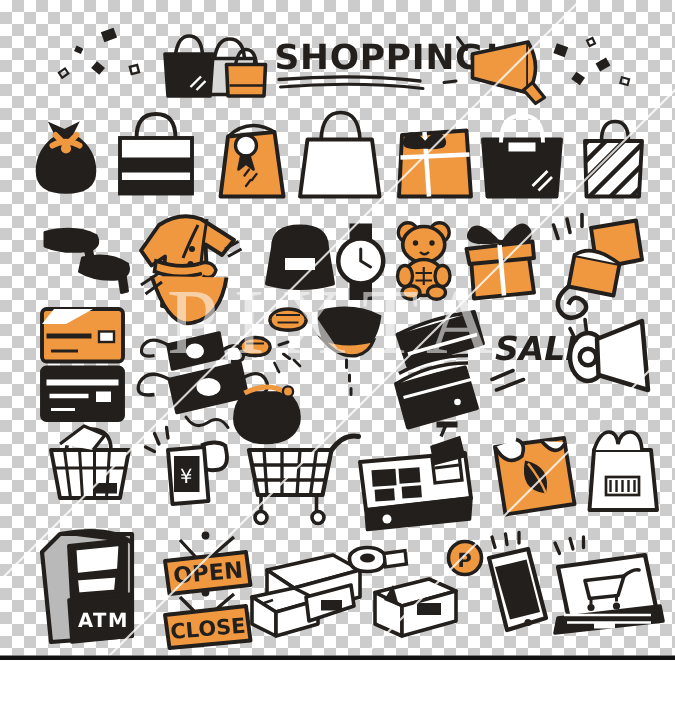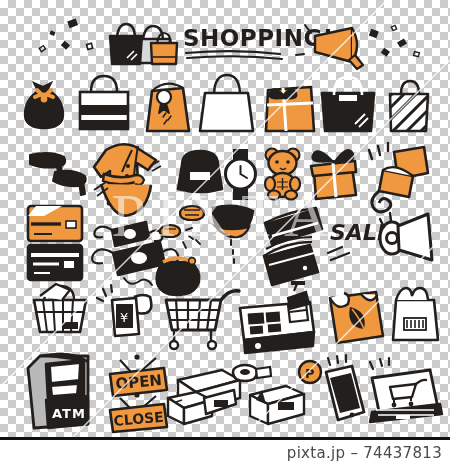--- a/index.html
+++ b/index.html
@@ -447,16 +447,13 @@
 
   <svg id="wmlines" viewBox="0 0 450 437">
     <path d="M-50 437 L437 -50" stroke="rgba(255,255,255,0.8)" stroke-width="1.4" fill="none"></path>
     <path d="M-50 560 L560 -50" stroke="rgba(255,255,255,0.8)" stroke-width="1.4" fill="none"></path>
     <path d="M120 560 L680 0" stroke="rgba(255,255,255,0.8)" stroke-width="1.4" fill="none"></path>
   </svg>
 
   <div id="wmtext">PIXTA</div>
 
   <div id="footbar"></div>
-  <div id="footer">
-    <span class="ft">pixta.jp – 74437813</span>
-  </div>
 </div>
 
 </body></html>

